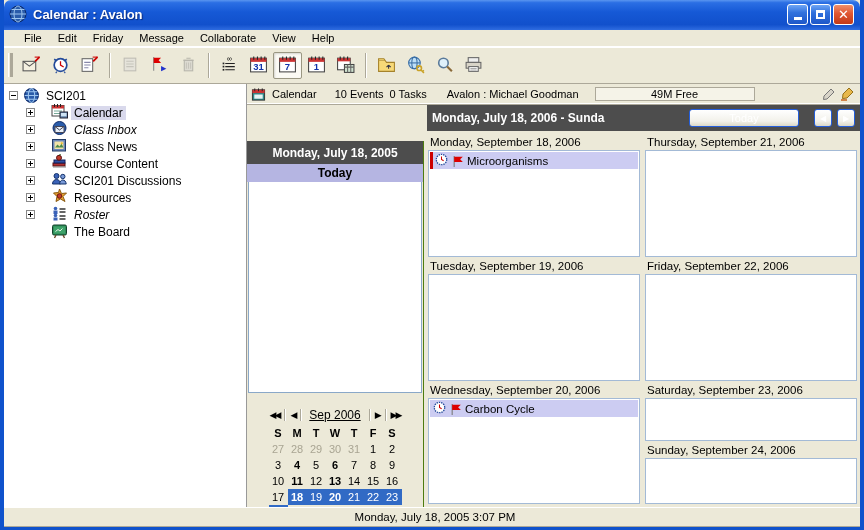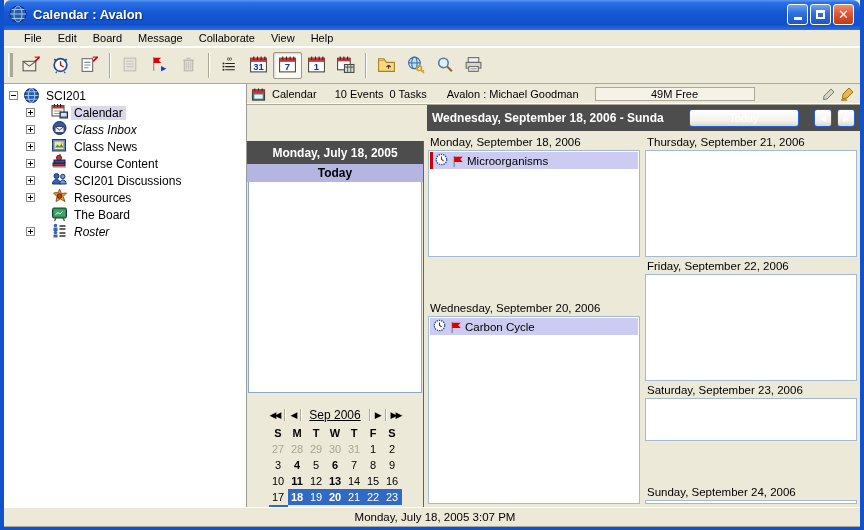--- a/index.html
+++ b/index.html
@@ -94,21 +94,21 @@
   .wp-header { height:26px; flex:0 0 26px; background:#4d4d4d; color:#fff; display:flex; align-items:center; padding:0 5px; gap:5px; }
   .wp-title { flex:1; font-weight:bold; font-size:12px; white-space:nowrap; overflow:hidden; }
   .wp-today-btn { width:110px; height:18px; border:1px solid #245edb; border-radius:3px; font-size:11px;
                   background:linear-gradient(180deg,#ffffff 0%,#f2f1ea 70%,#dcd9c8 100%); display:flex; align-items:center; justify-content:center; cursor:default; }
   .wp-arrow-btn { width:18px; height:18px; border:1px solid #245edb; border-radius:3px; font-size:8px;
                   background:linear-gradient(180deg,#ffffff 0%,#f2f1ea 70%,#dcd9c8 100%); display:flex; align-items:center; justify-content:center; cursor:default; }
   .wp-arrow-btn.first { margin-left:10px; }
   .week-grid { flex:1; display:flex; padding:2px 3px 3px 1px; gap:5px; overflow:hidden; }
   .wg-col { flex:1; display:flex; flex-direction:column; overflow:hidden; }
   .wg-day { display:flex; flex-direction:column; }
-  .wg-day.grow { flex:1;margin-top:42px; }
+  .wg-day.grow { flex:1; }
   .day-label { height:17px; flex:0 0 17px; display:flex; align-items:center; padding-left:2px; font-size:11.5px; }
   .day-cell { background:#fff; border:1px solid #a3bad6; overflow:hidden; padding:1px; }
   .wg-day.tall .day-cell { height:107px; }
   .wg-day.short .day-cell { height:43px; }
   .wg-day.grow .day-cell { flex:1; }
   .event { height:17px; display:flex; align-items:center; gap:4px; padding-left:3px; margin-bottom:0; font-size:11.5px; cursor:default; }
   .event.lavender { background:#ccccf2; }
   .event.blue { background:#cfe9fd; }
   .event.bar { border-left:3px solid #cc0000; padding-left:2px; }
   .event svg { width:13px; height:13px; flex:0 0 13px; }
@@ -139,21 +139,21 @@
         </div>
       <div class="tb-btn close">
           <span class="x-glyph">✕</span>
         </div>
     </div>
   </div>
 
   <div class="menubar" id="menubar">
       <div class="menu-item">File</div>
       <div class="menu-item">Edit</div>
-      <div class="menu-item">Board</div>
+      <div class="menu-item">Friday</div>
       <div class="menu-item">Message</div>
       <div class="menu-item">Collaborate</div>
       <div class="menu-item">View</div>
       <div class="menu-item">Help</div>
     </div>
 
   <div class="toolbar" id="toolbar">
     <div class="grip"></div>
   <div class="tool-btn">
         <span><svg viewBox="0 0 18 18">
@@ -368,41 +368,41 @@
           <div class="tree-row">
             <div class="expander minus plus"></div>
             <span class="flag-slot"></span>
             <span><svg class="item-icon" viewBox="0 0 17 17">
                 <path d="M8.5 1l2 4.5 5-.5-3.5 3.5 2 5-4.5-2.5L5 13.5l1-5L2.5 5l5-.5z" fill="#e8a030" stroke="#8a5a10"></path>
                 <circle cx="8.5" cy="8" r="2.3" fill="#c23a2a" stroke="#6a1a10"></circle>
               </svg></span>
             <span class="tree-label">Resources</span>
           </div>
           <div class="tree-row">
-            <div class="expander none"></div>
-            <span class="flag-slot"></span>
-            <span><svg class="item-icon" viewBox="0 0 17 17">
-                <rect x="1.5" y="3" width="14" height="10" rx="1.5" fill="#2e8b57" stroke="#11402a"></rect>
-                <rect x="3" y="4.5" width="11" height="7" fill="#3fa36a"></rect>
-                <path d="M4.5 9.5l2.5-2 2 1.5 2.5-2.5" stroke="#e8f4e8" fill="none"></path>
-                <path d="M5 13l-1.5 3M12 13l1.5 3" stroke="#6a4a2a" stroke-width="1.4"></path>
-              </svg></span>
-            <span class="tree-label">The Board</span>
-          </div>
-          <div class="tree-row">
             <div class="expander minus plus"></div>
             <span class="flag-slot"></span>
             <span><svg class="item-icon" viewBox="0 0 17 17">
                 <circle cx="4.5" cy="3.5" r="1.8" fill="#3a62b8"></circle>
                 <rect x="2.5" y="5.5" width="4" height="3.5" fill="#3a62b8"></rect>
                 <circle cx="4.5" cy="10.5" r="1.8" fill="#3a62b8"></circle>
                 <rect x="2.5" y="12.5" width="4" height="3" fill="#3a62b8"></rect>
                 <path d="M8.5 4h6M8.5 7h6M8.5 11h6M8.5 14h6" stroke="#333" stroke-width="1.3"></path>
               </svg></span>
             <span class="tree-label italic">Roster</span>
+          </div>
+          <div class="tree-row">
+            <div class="expander none"></div>
+            <span class="flag-slot"></span>
+            <span><svg class="item-icon" viewBox="0 0 17 17">
+                <rect x="1.5" y="3" width="14" height="10" rx="1.5" fill="#2e8b57" stroke="#11402a"></rect>
+                <rect x="3" y="4.5" width="11" height="7" fill="#3fa36a"></rect>
+                <path d="M4.5 9.5l2.5-2 2 1.5 2.5-2.5" stroke="#e8f4e8" fill="none"></path>
+                <path d="M5 13l-1.5 3M12 13l1.5 3" stroke="#6a4a2a" stroke-width="1.4"></path>
+              </svg></span>
+            <span class="tree-label">The Board</span>
           </div>
         </div>
     </div>
 
     <div class="right-side">
 
       <div class="infobar">
         <svg viewBox="0 0 16 16">
           <rect x="1.5" y="3" width="13" height="11" fill="#2e8b8b" stroke="#333"></rect>
           <rect x="1.5" y="3" width="13" height="3.5" fill="#c33"></rect>
@@ -493,21 +493,21 @@
                 <div class="mc-cell m">4</div>
                 <div class="mc-cell m">5</div>
                 <div class="mc-cell m">6</div>
                 <div class="mc-cell m">7</div>
               </div>
           </div>
         </div>
 
         <div class="week-panel">
           <div class="wp-header">
-            <div class="wp-title">Wednesday, September 18, 2006 - Sunda</div>
+            <div class="wp-title">Monday, July 18, 2006 - Sunda</div>
             <div class="wp-today-btn">Today</div>
             <div class="wp-arrow-btn first">◀</div>
             <div class="wp-arrow-btn">▶</div>
           </div>
           <div class="week-grid" id="weekgrid">
               <div class="wg-col">
                 <div class="wg-day tall">
                   <div class="day-label">Monday, September 18, 2006</div>
                   <div class="day-cell">
                     <div class="event lavender bar">
@@ -516,20 +516,24 @@
                           <path d="M7 3.8V7l2.3 1.4" stroke="#c00" fill="none" stroke-width="1.1"></path>
                         </svg></span>
                       <span class="flag-svg"><svg viewBox="0 0 12 12">
                           <path d="M2 1v10" stroke="#777"></path>
                           <path d="M2 1.5h8L7.5 4 10 6.5H2z" fill="#d00"></path>
                         </svg></span>
                       <span>Microorganisms</span>
                     </div>
                   </div>
                 </div>
+                <div class="wg-day tall">
+                  <div class="day-label">Tuesday, September 19, 2006</div>
+                  <div class="day-cell"></div>
+                </div>
                 <div class="wg-day grow">
                   <div class="day-label">Wednesday, September 20, 2006</div>
                   <div class="day-cell">
                     <div class="event lavender">
                       <span><svg viewBox="0 0 14 14">
                           <circle cx="7" cy="7" r="5.6" fill="#fff" stroke="#234a9a" stroke-width="1.4" stroke-dasharray="1.5 1"></circle>
                           <path d="M7 3.8V7l2.3 1.4" stroke="#c00" fill="none" stroke-width="1.1"></path>
                         </svg></span>
                       <span class="flag-svg"><svg viewBox="0 0 12 12">
                           <path d="M2 1v10" stroke="#777"></path>

